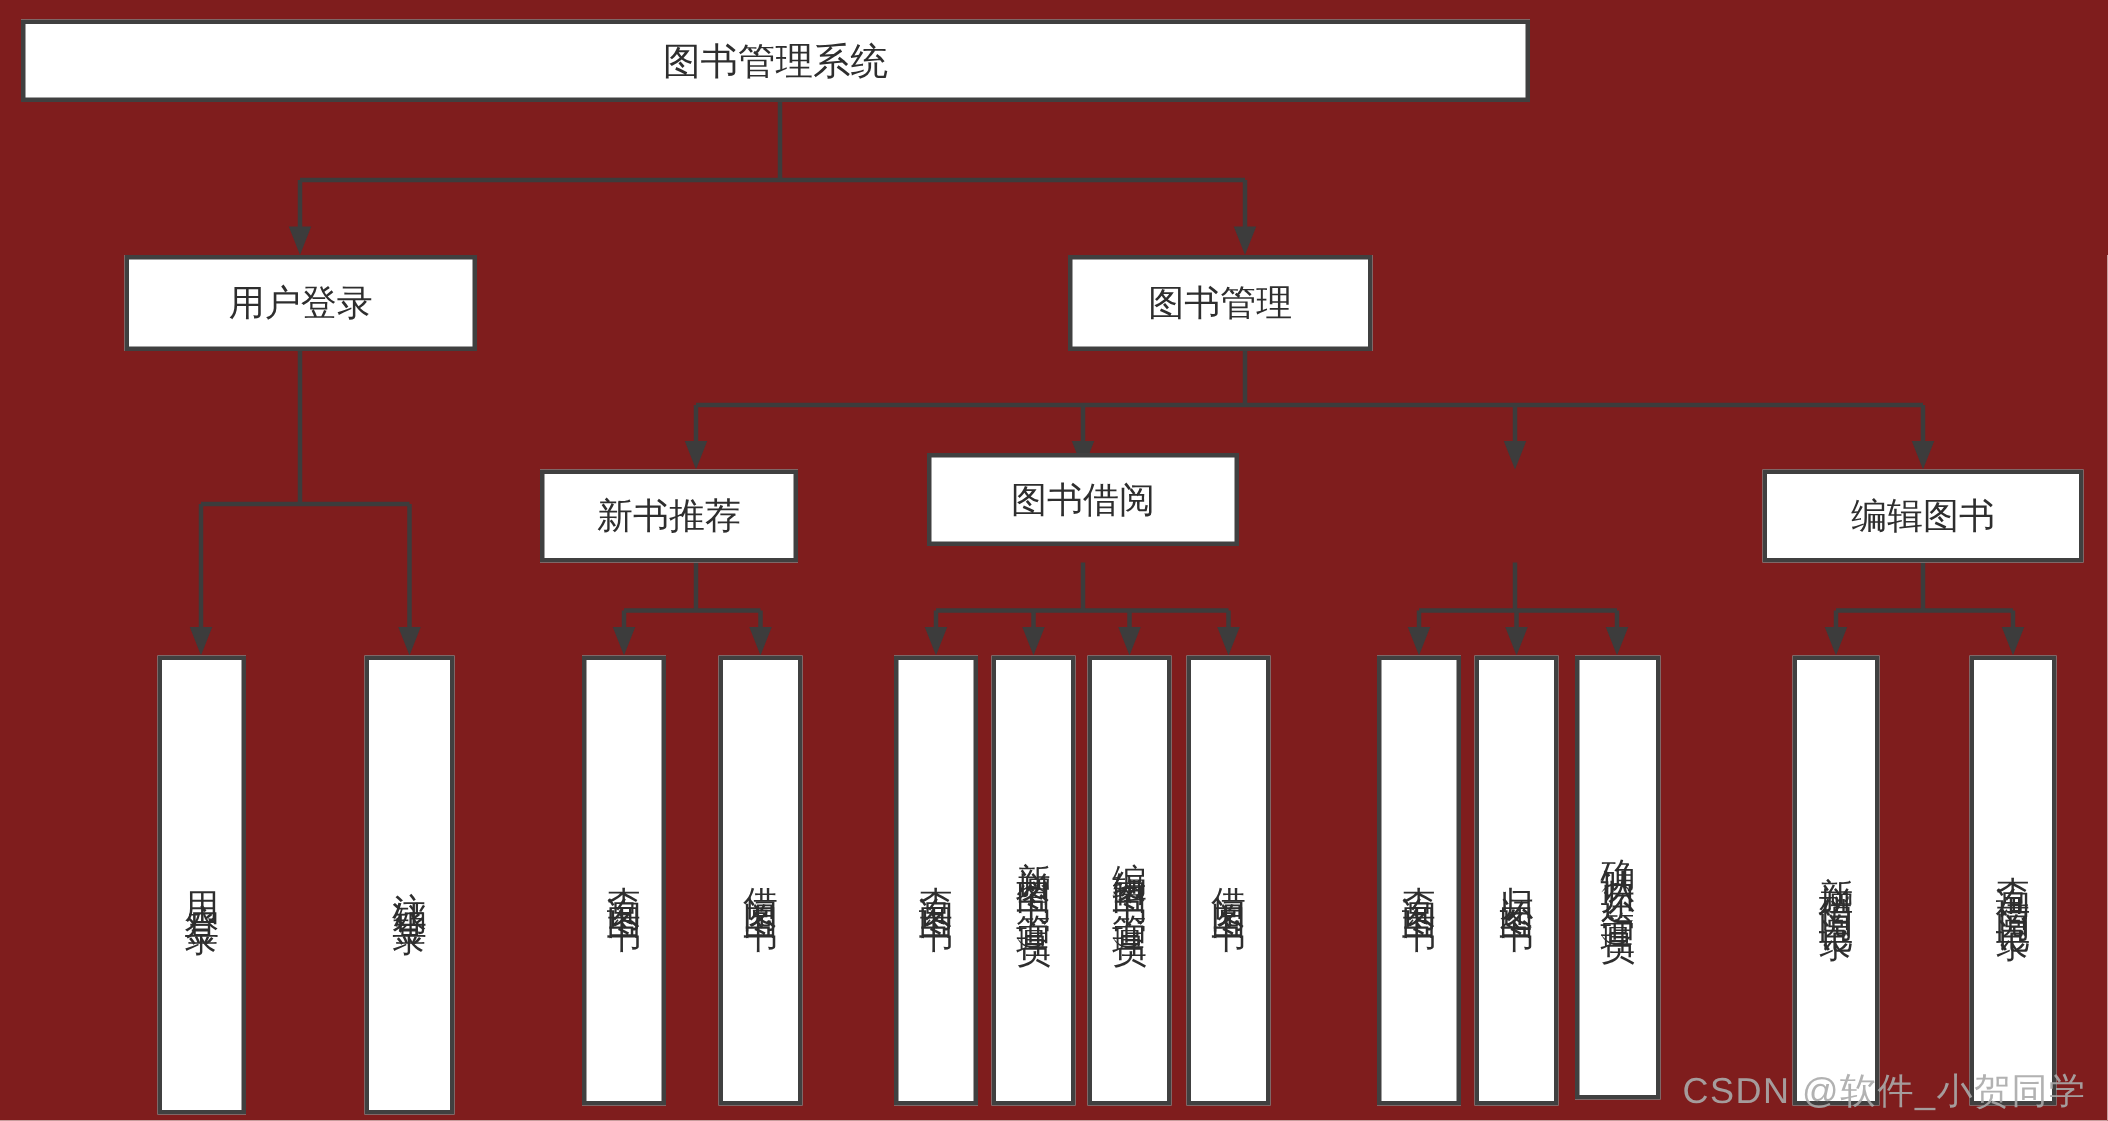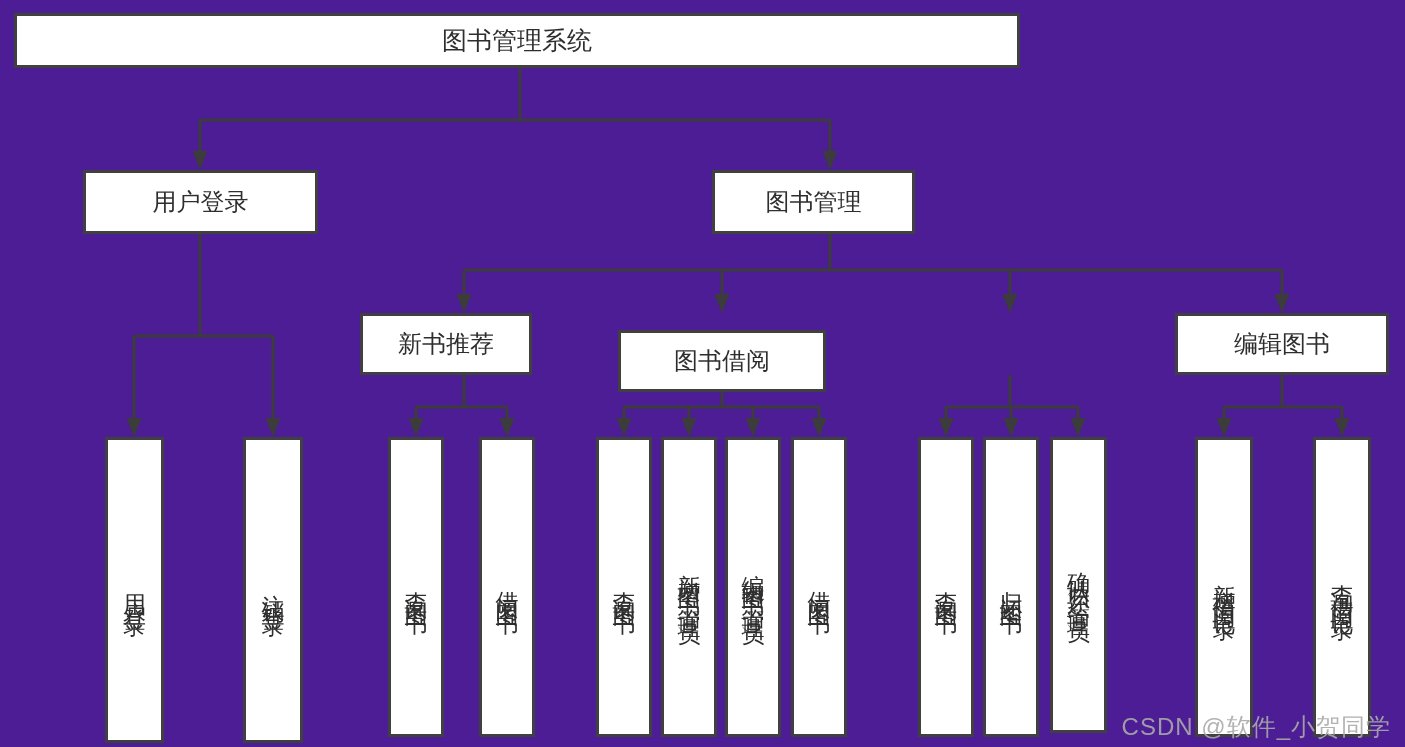--- a/index.html
+++ b/index.html
@@ -1,20 +1,20 @@
 <!DOCTYPE html>
 <html style="--line: #3c3c3c; --border: #404040; --text: #2e2e2e; --watermark: #aaaaaa;"><head>
 <meta charset="utf-8">
 <style>
   html, body { margin: 0; padding: 0; background: #ffffff; }
   .canvas {
     position: relative;
     width: 1405px;
     height: 747px;
-    background: #4c1d95;
+    background: #7f1d1d;
     font-family: "Liberation Sans", sans-serif;
     overflow: hidden;
   }
   svg.connectors {
     position: absolute;
     left: 0; top: 0;
     width: 1405px; height: 747px;
   }
   svg.connectors path {
     stroke: var(--line, #3c3c3c);
@@ -96,21 +96,21 @@
     <polygon points="1216.5,418 1231.5,418 1224,437"></polygon>
     <polygon points="1334.5,418 1349.5,418 1342,437"></polygon>
   </svg>
 
   <div class="box hbox title-box" style="left:14px; top:13px; width:1006px; height:55px">图书管理系统</div>
 
   <div class="box hbox" style="left:83px; top:170px; width:235px; height:64px">用户登录</div>
   <div class="box hbox" style="left:712px; top:170px; width:203px; height:64px">图书管理</div>
 
   <div class="box hbox" style="left:360px; top:313px; width:172px; height:62px">新书推荐</div>
-  <div class="box hbox" style="left:618px; top:330px; width:208px; height:62px">图书借阅</div>
+  <div class="box hbox" style="left:618px; top:302px; width:208px; height:62px">图书借阅</div>
   <div class="box hbox" style="left:1175px; top:313px; width:214px; height:62px">编辑图书</div>
 
   <div class="box vbox" style="left:105px; top:437px; width:59px; height:306px">用户登录</div>
   <div class="box vbox" style="left:243px; top:437px; width:60px; height:306px">注销登录</div>
 
   <div class="box vbox" style="left:388px; top:437px; width:56px; height:300px">查询图书</div>
   <div class="box vbox" style="left:479px; top:437px; width:56px; height:300px">借阅图书</div>
 
   <div class="box vbox" style="left:596px; top:437px; width:56px; height:300px">查询图书</div>
   <div class="box vbox" style="left:661px; top:437px; width:56px; height:300px">新增图书（管理员）</div>

